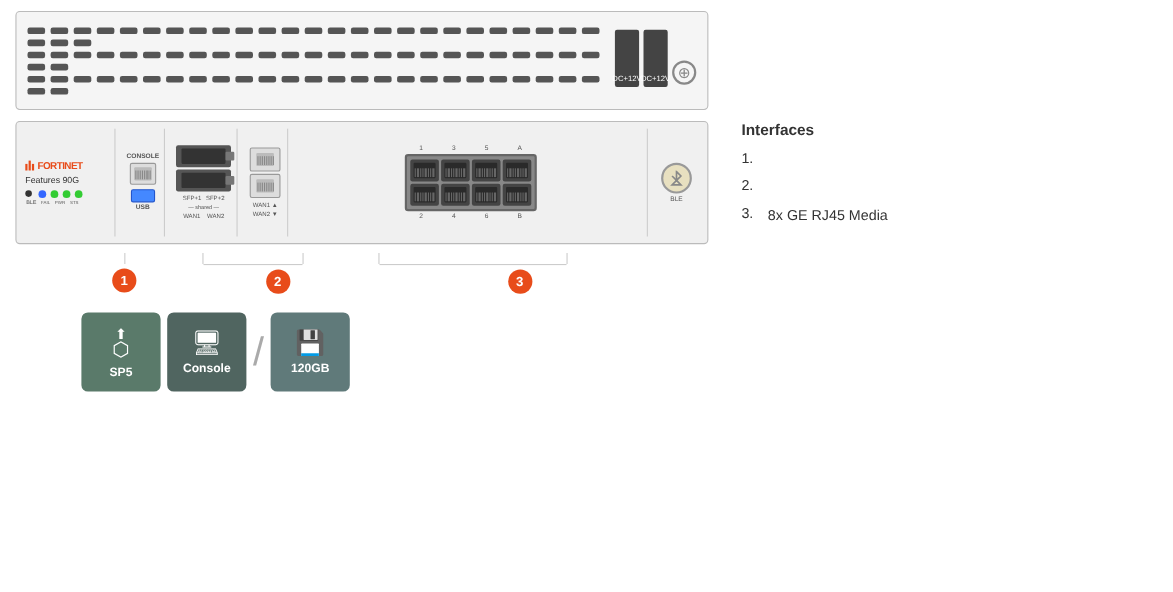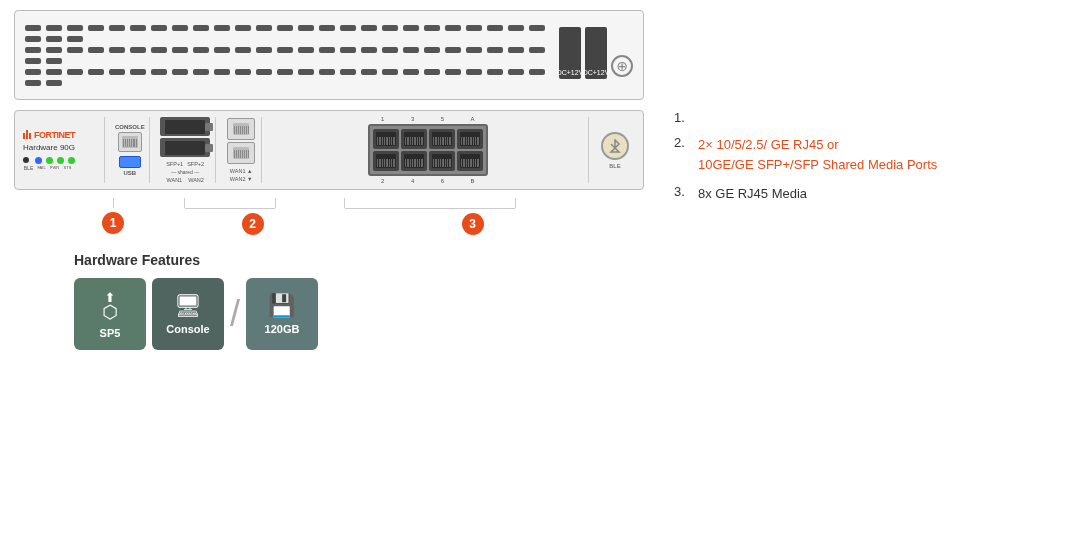--- a/index.html
+++ b/index.html
@@ -96,21 +96,21 @@
     
     .device-section {
       display: flex;
       flex-direction: column;
       align-items: flex-start;
     }
 
     
     .front-panel {
       width: 630px;
-      height: 80px;
+      height: 112px;
       border: 1.5px solid #bbb;
       border-radius: 4px;
       background: #f0f0f0;
       display: flex;
       align-items: center;
       padding: 6px 8px;
       gap: 6px;
       position: relative;
     }
 
@@ -578,21 +578,21 @@
 
       <div class="logo-area">
         <div class="fortinet-logo">
           <div class="bar-icon">
             <div class="bar" style="height:6px"></div>
             <div class="bar" style="height:9px"></div>
             <div class="bar" style="height:6px"></div>
           </div>
           <span>FORTINET</span>
         </div>
-        <div class="fortigate-model">Hardware 90G</div>
+        <div class="fortigate-model">Features 90G</div>
         <div class="led-row">
           <div class="ble-dot"></div>
           <div class="led blue"></div>
           <div class="led green"></div>
           <div class="led green"></div>
           <div class="led green"></div>
         </div>
         <div class="led-labels">
           <span class="led-label" style="font-size:5px">BLE</span>
           <span class="led-label" style="font-size:4px">FAIL</span>
@@ -827,21 +827,20 @@
           <div style="width:170px;height:1px;background:#ccc;margin-top:10px"></div>
           <div style="width:1px;height:10px;background:#ccc"></div>
         </div>
         <div style="margin-left:85px">
           <div class="callout-number">3</div>
         </div>
       </div>
     </div>
 
     <div class="hardware-section">
-      <div class="hardware-title">Hardware Features</div>
       <div class="hardware-icons">
 
         <div class="hw-icon-box" style="background:#5a7a6a;">
           <div style="display:flex;flex-direction:column;align-items:center;gap:0">
             <span style="font-size:13px">⬆</span>
             <span style="font-size:18px;margin-top:-4px">⬡</span>
           </div>
           <span class="icon-label">SP5</span>
         </div>
 
@@ -855,30 +854,27 @@
         <div class="hw-icon-box" style="background:#607a7a;">
           <div style="font-size:22px">💾</div>
           <span class="icon-label">120GB</span>
         </div>
       </div>
     </div>
 
   </div>
 
   <div class="info-section">
+    <div class="interfaces-title">Interfaces</div>
     <ul class="interface-list">
       <li class="interface-item">
         <span class="item-num">1.</span>
       </li>
       <li class="interface-item">
         <span class="item-num">2.</span>
-        <div class="item-text">
-          <span class="orange">2× 10/5/2.5/ GE RJ45 or</span><br>
-          <span class="orange">10GE/GE SFP+/SFP Shared Media Ports</span>
-        </div>
       </li>
       <li class="interface-item">
         <span class="item-num">3.</span>
         <div class="item-text">
           <span>8x GE RJ45 Media</span>
         </div>
       </li>
     </ul>
   </div>
 

